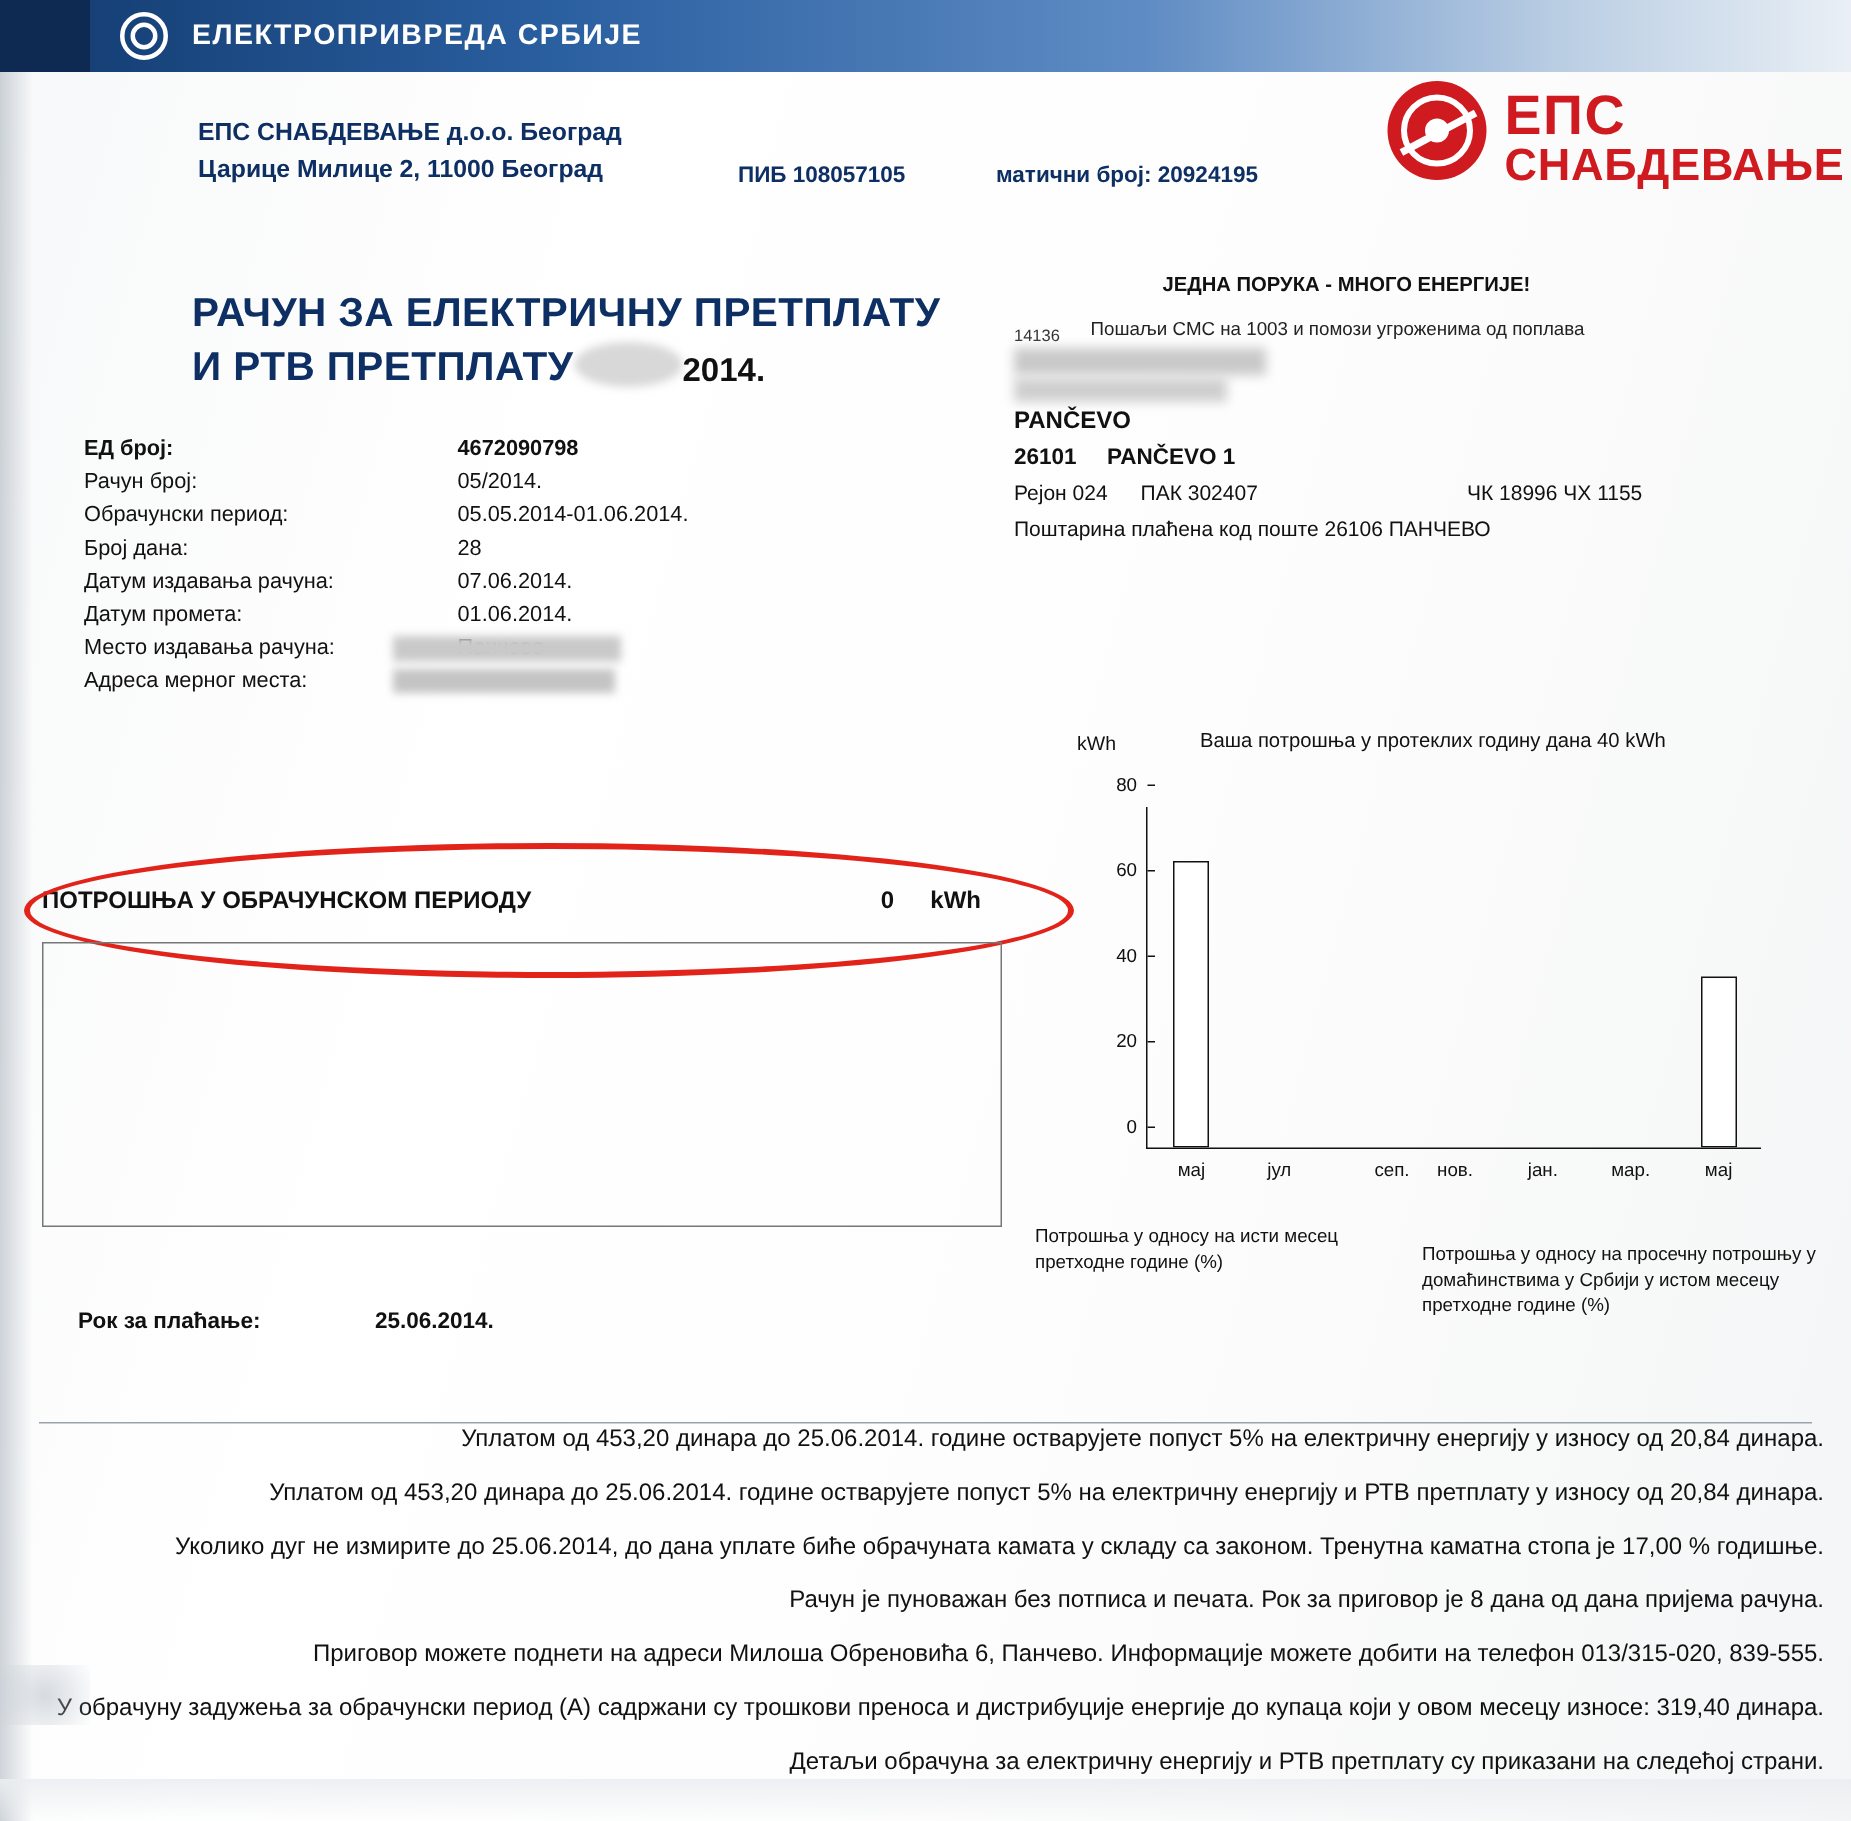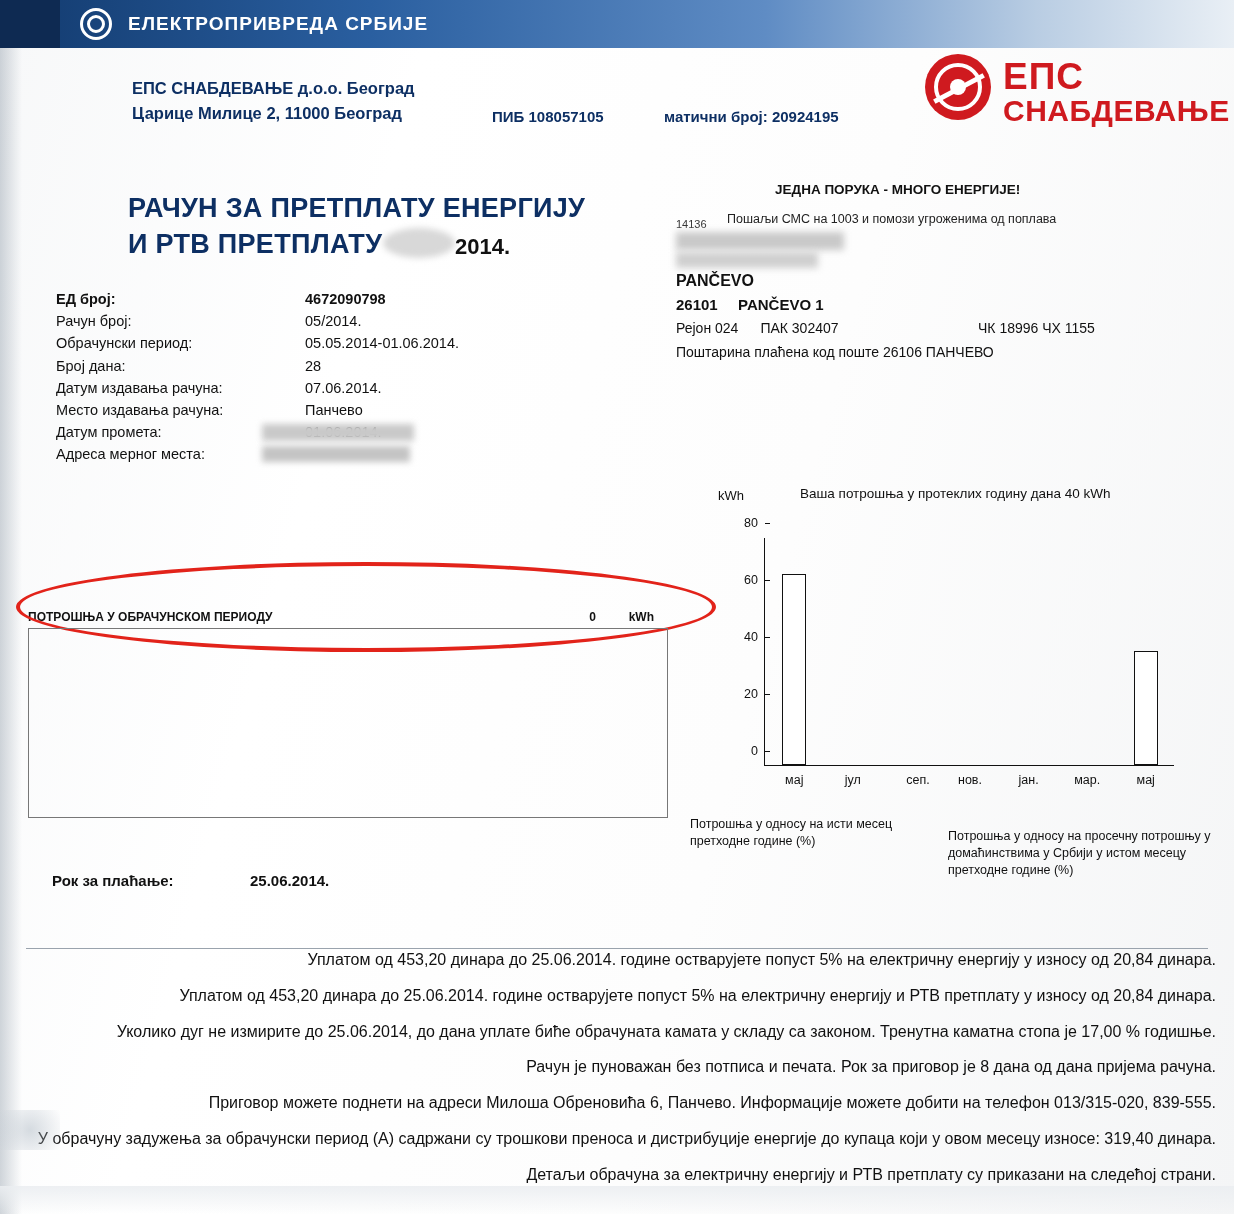--- a/index.html
+++ b/index.html
@@ -127,21 +127,21 @@
   .addr.city { top:272px; font-weight:bold; font-size:16px; }
   .addr.post { top:296px; font-weight:bold; font-size:15px; }
   .addr.post span.pc { display:inline-block; width:62px; }
   .addr.rejon { top:320px; font-size:14px; }
   .addr.rejon span.r2 { display:inline-block; margin-left:22px; }
   .ck { position:absolute; left:978px; top:320px; font-size:14px; }
   .addr.posta { top:344px; font-size:14px; }
   
   .cons-head {
     position:absolute; left:28px; top:592px; width:640px; height:32px;
-    font-size:12px; font-weight:bold; display:flex; align-items:flex-end;
+    font-size:16px; font-weight:bold; display:flex; align-items:flex-start;
   }
   .cons-head .t { margin-left:0; }
   .cons-head .v { position:absolute; right:72px; font-weight:bold; }
   .cons-head .u { position:absolute; right:14px; font-weight:bold; }
   .red-oval {
     position:absolute; left:16px; top:562px; width:700px; height:90px;
     border:4px solid #e2231a; border-radius:50%;
     pointer-events:none;
   }
   .amount-box {
@@ -225,21 +225,21 @@
 
   <div class="epslogo">
     <div class="circle">
         <div class="slash"></div>
       </div>
     <div class="eps">ЕПС</div>
     <div class="snab">СНАБДЕВАЊЕ</div>
   </div>
 
   <div class="maintitle">
-    <div>РАЧУН ЗА ПРЕТПЛАТУ ЕНЕРГИЈУ</div>
+    <div>РАЧУН ЗА ЕЛЕКТРИЧНУ ПРЕТПЛАТУ</div>
     <div>И РТВ ПРЕТПЛАТУ</div>
   </div>
   <div class="blur-oval"></div>
   <div class="year">2014.</div>
 
   <div class="details" id="details-list">
       <div class="row">
         <span class="lbl b">ЕД број:</span>
         <span class="val b">4672090798</span>
       </div>
@@ -253,26 +253,26 @@
       </div>
       <div class="row">
         <span class="lbl">Број дана:</span>
         <span class="val">28</span>
       </div>
       <div class="row">
         <span class="lbl">Датум издавања рачуна:</span>
         <span class="val">07.06.2014.</span>
       </div>
       <div class="row">
+        <span class="lbl">Датум промета:</span>
+        <span class="val">01.06.2014.</span>
+      </div>
+      <div class="row">
         <span class="lbl">Место издавања рачуна:</span>
         <span class="val">Панчево</span>
-      </div>
-      <div class="row">
-        <span class="lbl">Датум промета:</span>
-        <span class="val">01.06.2014.</span>
       </div>
       <div class="row">
         <span class="lbl">Адреса мерног места:</span>
         <span class="val"></span>
       </div>
     </div>
   <div class="blur-addr1"></div>
   <div class="blur-addr2"></div>
 
   <div class="msg-title">ЈЕДНА ПОРУКА - МНОГО ЕНЕРГИЈЕ!</div>
@@ -340,21 +340,21 @@
     <div class="chart-unit">kWh</div>
     <div class="chart-title">Ваша потрошња у протеклих годину дана 40 kWh</div>
     <div class="plot" id="plot">
         <div class="ytick" style="bottom: 0px;">0</div>
         <div class="ytick" style="bottom: 57px;">20</div>
         <div class="ytick" style="bottom: 114px;">40</div>
         <div class="ytick" style="bottom: 171px;">60</div>
         <div class="ytick" style="bottom: 228px; margin-left: 37px;">80</div>
         <div class="xtick" style="left: 29.2857px;">мај</div>
         <div class="xtick" style="left: 87.8571px;">јул</div>
-        <div class="xtick" style="left: 153px;">сеп.</div>
+        <div class="xtick" style="left: 163px;">сеп.</div>
         <div class="xtick" style="left: 205px;">нов.</div>
         <div class="xtick" style="left: 263.571px;">јан.</div>
         <div class="xtick" style="left: 322.143px;">мар.</div>
         <div class="xtick" style="left: 380.714px;">мај</div>
         <div class="bar" style="left: 17.2857px; height: 190.95px;"></div>
         <div class="bar" style="left: 368.714px; height: 114px;"></div>
       </div>
     <div class="cap-left">Потрошња у односу на исти месец претходне године  (%)</div>
     <div class="cap-right">Потрошња у односу на просечну потрошњу у домаћинствима у Србији у истом месецу претходне године (%)</div>
   </div>

